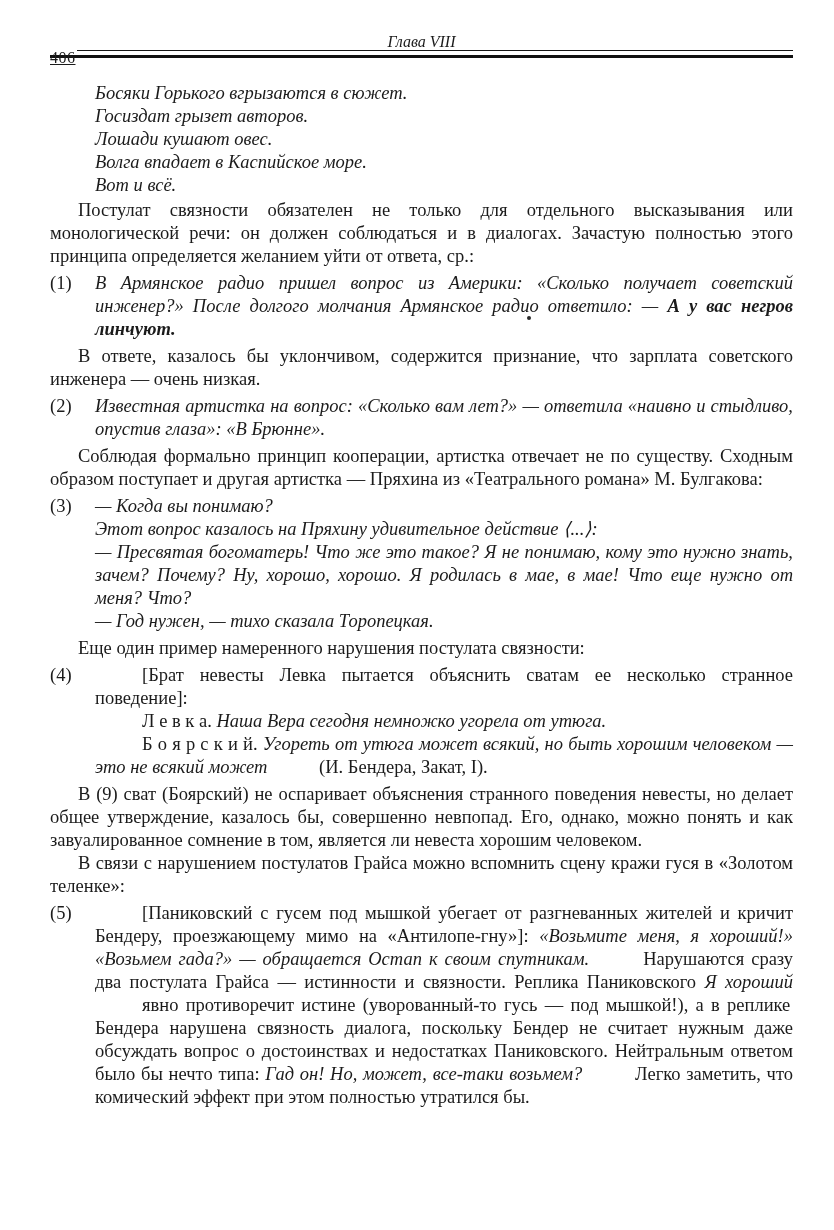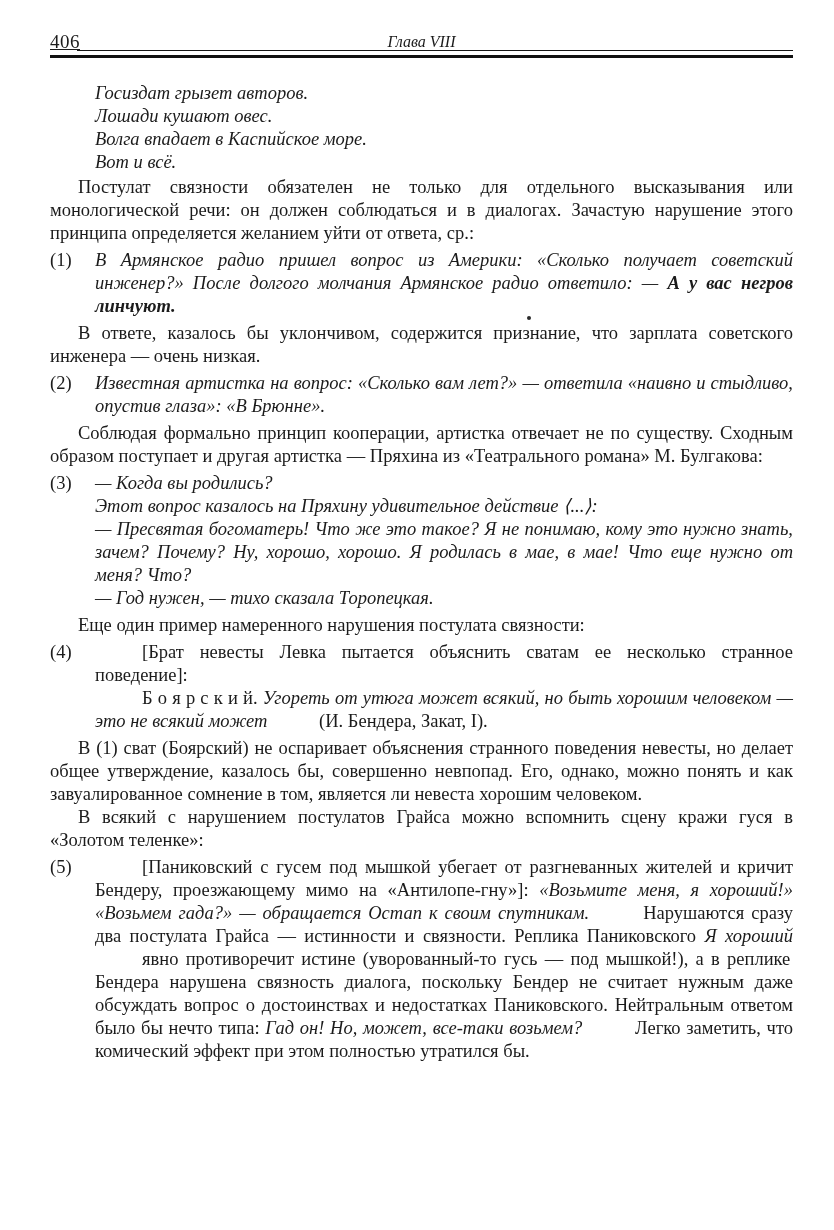--- a/index.html
+++ b/index.html
@@ -8,21 +8,21 @@
     width: 834px; height: 1230px;
     position: relative; overflow: hidden;
     color: #1b1b1b;
     font-family: "Liberation Serif", "DejaVu Serif", serif;
     font-size: 18.5px; line-height: 23px;
   }
   .page { position: absolute; inset: 0; padding: 30px 41px 0 50px; }
 
   
   .running-head { position: relative; height: 19px; }
-  .pagenum { position: absolute; left: 0; top: 0; font-size: 19px; letter-spacing: 0.5px; text-decoration: underline; }
+  .pagenum { position: absolute; left: 0; top: 16px; font-size: 16px; letter-spacing: 0.5px; text-decoration: underline; }
   .chapter { position: absolute; left: 0; right: 0; top: 0; text-align: center; font-style: italic; font-size: 16px; }
   .rule-thin  { border-top: 1.5px solid #161616; margin-left: 27px; margin-top: 1px; }
   .rule-thick { border-top: 3.5px solid #111111; margin-top: 4px; }
 
   
   .epigraph { margin: 24px 0 2px 45px; font-style: italic; }
   .ep-line { height: 23px; }
 
   
   .para { text-align: justify; text-indent: 28px; }
@@ -49,64 +49,66 @@
 <div class="page">
 
   <div class="running-head">
     <span class="pagenum">406</span>
     <span class="chapter">Глава VIII</span>
   </div>
   <div class="rule-thin"></div>
   <div class="rule-thick"></div>
 
   <div class="epigraph">
+    <div class="ep-line">Босяки Горького вгрызаются в сюжет.</div>
     <div class="ep-line">Госиздат грызет авторов.</div>
     <div class="ep-line">Лошади кушают овес.</div>
     <div class="ep-line">Волга впадает в Каспийское море.</div>
     <div class="ep-line">Вот и всё.</div>
   </div>
 
-  <p class="para">Постулат связности обязателен не только для отдельного высказывания или монологической речи: он должен соблюдаться и в диалогах. Зачастую нарушение этого принципа определяется желанием уйти от ответа, ср.:</p>
+  <p class="para">Постулат связности обязателен не только для отдельного высказывания или монологической речи: он должен соблюдаться и в диалогах. Зачастую полностью этого принципа определяется желанием уйти от ответа, ср.:</p>
 
   <div class="example">
     <span class="ex-num">(1)</span>
     <div class="ex-body"><span class="it">В Армянское радио пришел вопрос из Америки: «Сколько получает советский инженер?» После долгого молчания Армянское радио ответило: — </span><span class="bi">А у вас негров линчуют.</span></div>
   </div>
 
   <p class="para">В ответе, казалось бы уклончивом, содержится признание, что зарплата советского инженера — очень низкая.</p>
 
   <div class="example">
     <span class="ex-num">(2)</span>
     <div class="ex-body"><span class="it">Известная артистка на вопрос: «Сколько вам лет?» — ответила «наивно и стыдливо, опустив глаза»: «В Брюнне».</span></div>
   </div>
 
   <p class="para">Соблюдая формально принцип кооперации, артистка отвечает не по существу. Сходным образом поступает и другая артистка — Пряхина из «Театрального романа» М. Булгакова:</p>
 
   <div class="example">
     <span class="ex-num">(3)</span>
     <div class="ex-body">
-      <div class="ex-line it">— Когда вы родились?</div>
+      <div class="ex-line it">— Когда вы понимаю?</div>
       <div class="ex-line it">Этот вопрос казалось на Пряхину удивительное действие ⟨...⟩:</div>
       <div class="ex-line it">— Пресвятая богоматерь! Что же это такое? Я не понимаю, кому это нужно знать, зачем? Почему? Ну, хорошо, хорошо. Я родилась в мае, в мае! Что еще нужно от меня? Что?</div>
       <div class="ex-line it">— Год нужен, — тихо сказала Торопецкая.</div>
     </div>
   </div>
 
   <p class="para">Еще один пример намеренного нарушения постулата связности:</p>
 
   <div class="example">
     <span class="ex-num">(4)</span>
     <div class="ex-body">
       <div class="ex-line"><span class="rg">[Брат невесты Левка пытается объяснить сватам ее несколько странное поведение]:</span></div>
+      <div class="ex-line"><span class="rg">Л е в к а.</span><span class="it"> Наша Вера сегодня немножко угорела от утюга.</span></div>
       <div class="ex-line"><span class="rg">Б о я р с к и й.</span><span class="it"> Угореть от утюга может всякий, но быть хорошим человеком — это не всякий может</span><span class="rg"> (И. Бендера, Закат, I).</span></div>
     </div>
   </div>
 
-  <p class="para">В (1) сват (Боярский) не оспаривает объяснения странного поведения невесты, но делает общее утверждение, казалось бы, совершенно невпопад. Его, однако, можно понять и как завуалированное сомнение в том, является ли невеста хорошим человеком.</p>
-  <p class="para">В всякий с нарушением постулатов Грайса можно вспомнить сцену кражи гуся в «Золотом теленке»:</p>
+  <p class="para">В (9) сват (Боярский) не оспаривает объяснения странного поведения невесты, но делает общее утверждение, казалось бы, совершенно невпопад. Его, однако, можно понять и как завуалированное сомнение в том, является ли невеста хорошим человеком.</p>
+  <p class="para">В связи с нарушением постулатов Грайса можно вспомнить сцену кражи гуся в «Золотом теленке»:</p>
 
   <div class="example">
     <span class="ex-num">(5)</span>
     <div class="ex-body"><span class="rg">[Паниковский с гусем под мышкой убегает от разгневанных жителей и кричит Бендеру, проезжающему мимо на «Антилопе-гну»]: </span><span class="it">«Возьмите меня, я хороший!» «Возьмем гада?» — обращается Остап к своим спутникам.</span><span class="rg"> Нарушаются сразу два постулата Грайса — истинности и связности. Реплика Паниковского </span><span class="it">Я хороший</span><span class="rg"> явно противоречит истине (уворованный-то гусь — под мышкой!), а в реплике Бендера нарушена связность диалога, поскольку Бендер не считает нужным даже обсуждать вопрос о достоинствах и недостатках Паниковского. Нейтральным ответом было бы нечто типа: </span><span class="it">Гад он! Но, может, все-таки возьмем? </span><span class="rg">Легко заметить, что комический эффект при этом полностью утратился бы.</span></div>
   </div>
 
   <div class="artifact-dot"></div>
 
 </div>
 

